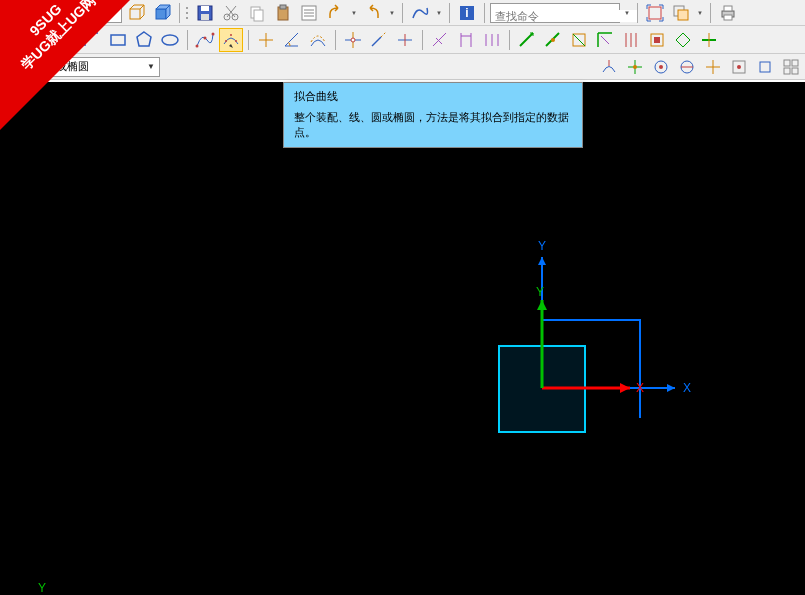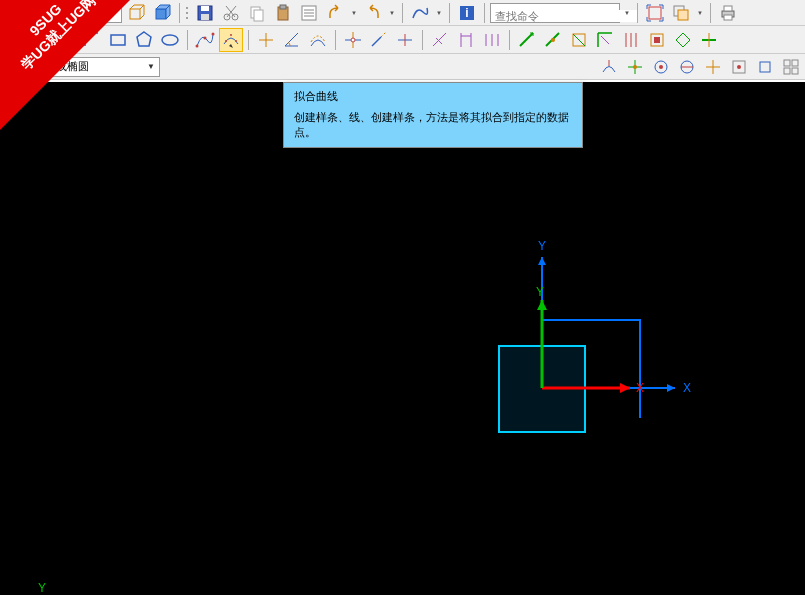--- a/index.html
+++ b/index.html
@@ -404,20 +404,20 @@
     <line x1="542" y1="306" x2="542" y2="218" stroke="#00c000" stroke-width="3"></line>
     <polygon points="542,218 537,228 547,228" fill="#00c000"></polygon>
     <text x="536" y="214" fill="#00c000" font-size="12">Y</text>
 
     <text x="38" y="510" fill="#00c000" font-size="12">Y</text>
   </svg>
 </div>
 
 <div class="tooltip">
   <div class="title">拟合曲线</div>
-  <div class="desc">创建样条、线、创建样条，方法是将其拟合到指定的数据点。</div>
+  <div class="desc">整个装配、线、圆或椭圆，方法是将其拟合到指定的数据点。</div>
 </div>
 
 <div class="watermark"></div>
 <div class="watermark-text">
   <div>9SUG</div>
   <div>学UG就上UG网</div>
 </div>
 
 </body></html>

